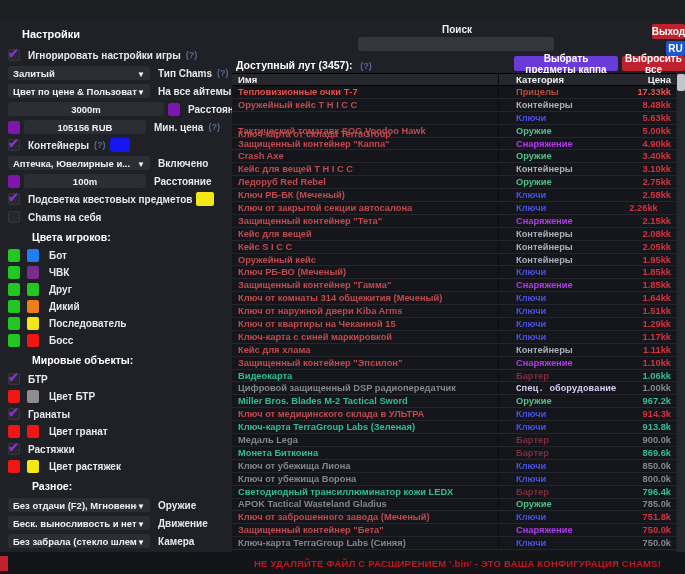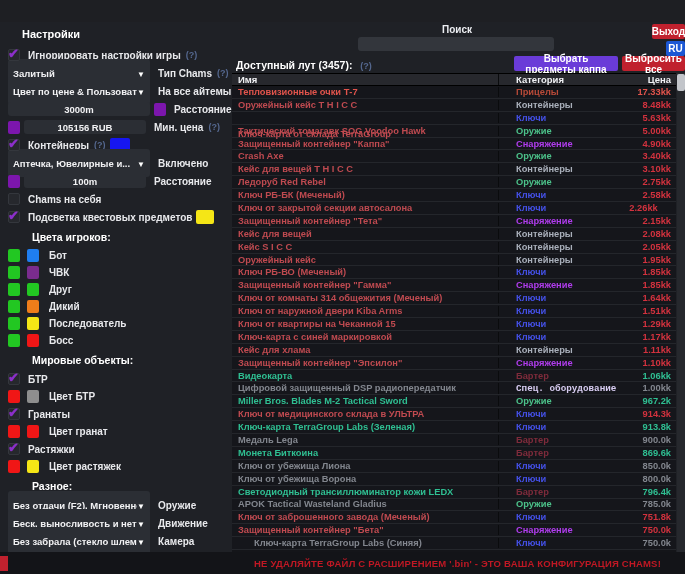--- a/index.html
+++ b/index.html
@@ -13,26 +13,26 @@
   .footer-red { position:absolute; left:0; top:556px; width:8px; height:15px; background:#c0212e; }
 
   
   .settings { position:absolute; left:8px; top:2px; width:224px; }
   .settings-title { font-size:11px; color:#fff; margin:4px 0 8px 14px; }
   .ctl-row { display:flex; align-items:center; margin:0 0 4px 0; height:14px; }
   .checkbox { width:12px; height:12px; background:#26282d; border:1px solid #34373d; border-radius:2px; position:relative; flex:0 0 auto; }
   .checkbox.checked::after { content:"✔"; position:absolute; left:-1px; top:-4px; color:#8b2fc9; font-size:13px; }
   .cb-label { font-size:10px; margin-left:8px; white-space:nowrap; }
   .help { color:#55688f; font-size:9px; margin-left:5px; }
-  .dropdown { width:142px; height:14px; background:#2b2e34; border-radius:3px; display:flex; align-items:center; padding:14px 5px; font-size:9.5px; color:#f2f2f4; flex:0 0 auto; }
+  .dropdown { width:142px; height:14px; background:#2b2e34; border-radius:3px; display:flex; align-items:center; padding:0 5px; font-size:9.5px; color:#f2f2f4; flex:0 0 auto; }
   .dd-text { flex:1; overflow:hidden; white-space:nowrap; }
   .caret { flex:0 0 auto; }
   .caret::after { content:"▼"; font-size:8px; color:#fff; }
   .ctl-label { font-size:10px; margin-left:8px; white-space:nowrap; }
-  .textinput { width:142px; height:14px; background:#2b2e34; border:none; border-radius:3px; color:#f2f2f4; font-family:inherit; font-weight:bold; font-size:9.5px; text-align:center; flex:0 0 auto; }
+  .textinput { width:156px; height:14px; background:#2b2e34; border:none; border-radius:3px; color:#f2f2f4; font-family:inherit; font-weight:bold; font-size:9.5px; text-align:center; flex:0 0 auto; }
   .textinput.shrunk { width:122px; }
   .swatch { width:12px; height:13px; border-radius:2px; flex:0 0 auto; }
   .swatch.sq { width:13px; }
   .ml4 { margin-left:4px; } .mr4 { margin-right:4px; }
   .section-label { font-size:10.5px; color:#fff; margin:7px 0 6px 0;padding-left:24px; }
   .color-row { display:flex; align-items:center; margin-bottom:4px; height:13px; }
   .color-row .swatch + .swatch { margin-left:7px; }
   .color-row .cl-label { font-size:10px; margin-left:10px; }
   .wo-group { }
 
@@ -118,28 +118,28 @@
       <span class="ctl-label">Включено</span>
     </div>
 
     <div class="ctl-row">
       <div class="swatch mr4" style="background: rgb(124, 22, 173);"></div>
       <input class="textinput shrunk" value="100m" style="">
       <span class="ctl-label">Расстояние</span>
     </div>
 
     <div class="ctl-row">
-      <div class="checkbox"></div>
-      <span class="cb-label">Chams на себя</span>
-    </div>
-
-    <div class="ctl-row">
       <div class="checkbox checked"></div>
       <span class="cb-label">Подсветка квестовых предметов</span>
       <div class="swatch sq ml4" style="width: 18px; height: 14px; background: rgb(245, 230, 22);"></div>
+    </div>
+
+    <div class="ctl-row">
+      <div class="checkbox"></div>
+      <span class="cb-label">Chams на себя</span>
     </div>
 
     <div class="section-label">Цвета игроков:</div>
     <div id="player-colors">
         <div class="color-row">
           <div class="swatch" style="background: rgb(34, 199, 34);"></div>
           <div class="swatch" style="background: rgb(31, 126, 240);"></div>
           <span class="cl-label">Бот</span>
         </div>
         <div class="color-row">
@@ -425,21 +425,21 @@
           <span class="col-name" style="color: rgb(191, 74, 80);">Ключ от заброшенного завода (Меченый)</span>
           <span class="col-cat" style="color: rgb(68, 80, 230);">Ключи</span>
           <span class="col-price" style="color: rgb(210, 50, 62);">751.8k</span>
         </div>
         <div class="trow">
           <span class="col-name" style="color: rgb(191, 74, 80);">Защищенный контейнер "Бета"</span>
           <span class="col-cat" style="color: rgb(175, 60, 236);">Снаряжение</span>
           <span class="col-price" style="color: rgb(210, 50, 62);">750.0k</span>
         </div>
         <div class="trow">
-          <span class="col-name" style="color: rgb(130, 134, 142); margin-left: 16px;">Ключ-карта TerraGroup Labs (Синяя)</span>
+          <span class="col-name" style="color: rgb(130, 134, 142);">Ключ-карта TerraGroup Labs (Синяя)</span>
           <span class="col-cat" style="color: rgb(68, 80, 230);">Ключи</span>
           <span class="col-price" style="color: rgb(130, 134, 142);">750.0k</span>
         </div>
       </div>
   </div>
   <div class="scrollbar" style="top:51px;"></div>
   <div class="scroll-thumb" style="top:52px;"></div>
 </div>
 
 <div class="footer">

